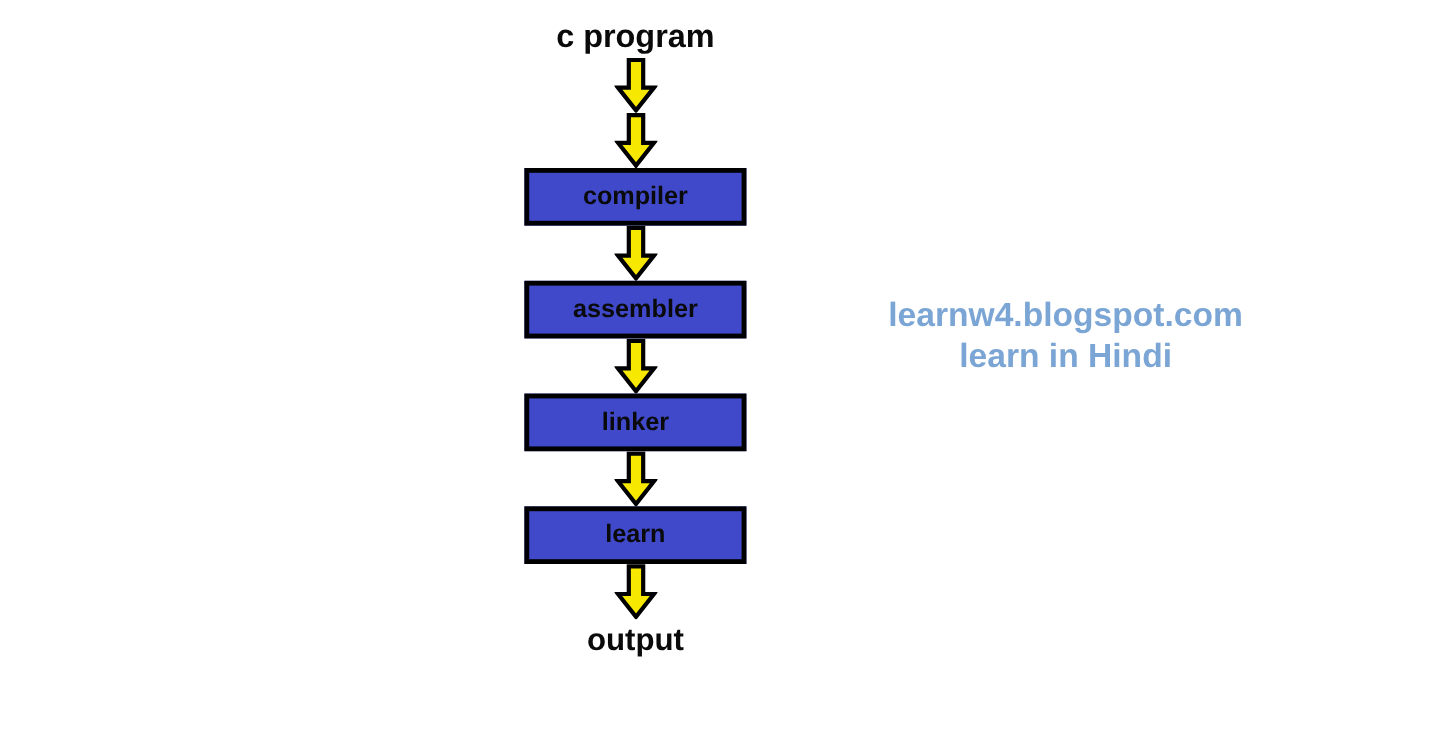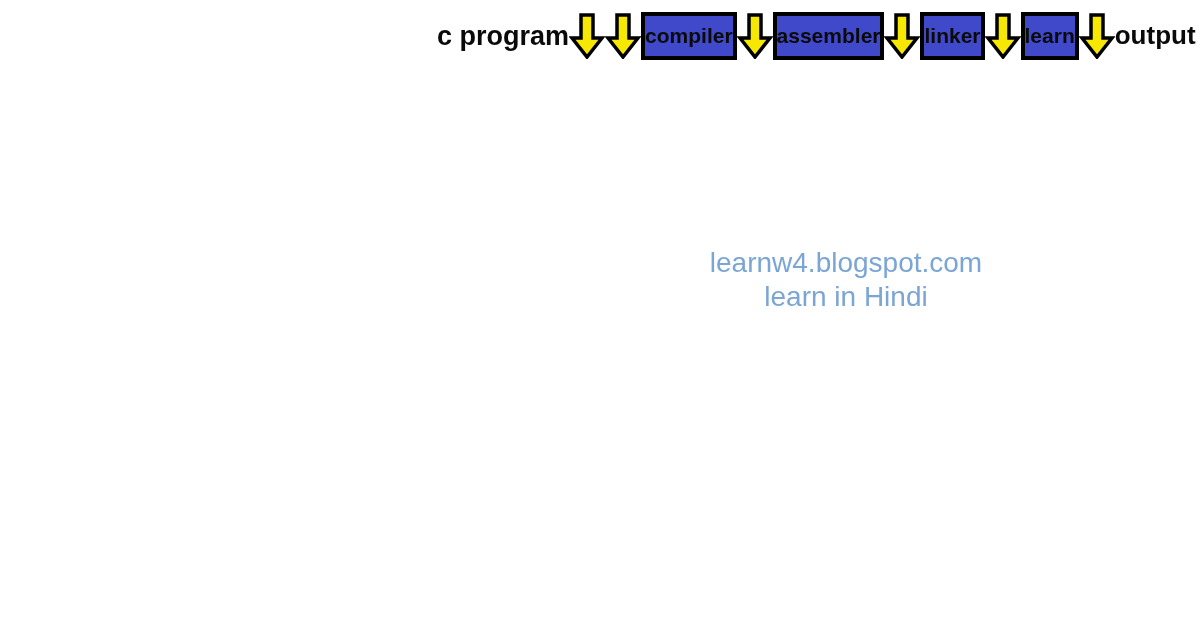--- a/index.html
+++ b/index.html
@@ -17,21 +17,21 @@
   .canvas {
     position: absolute;
     inset: 0;
   }
   .flow-column {
     position: absolute;
     left: 437px;
     top: 12px;
     width: 185px;
     display: flex;
-    flex-direction: row;
+    flex-direction: column;
     align-items: center;
   }
   .flow-title {
     height: 36px;
     line-height: 36px;
     font-size: 27px;
     font-weight: 700;
     color: var(--label-color, #000);
     white-space: nowrap;
   }
@@ -63,27 +63,27 @@
     flex: 0 0 auto;
   }
   .arrow polygon {
     fill: var(--arrow-fill, #f6e800);
     stroke: var(--arrow-outline, #000);
     stroke-width: 3.5;
     stroke-linejoin: miter;
   }
   .watermark {
     position: absolute;
-    left: 676px;
+    left: 718px;
     top: 246px;
     width: 340px;
     text-align: center;
     color: var(--watermark-color, #7aa5d4);
     font-size: 28px;
-    font-weight: 400;
+    font-weight: 700;
     line-height: 34px;
   }
 </style>
 </head>
 <body>
 
 <div class="canvas">
 
   <div class="flow-column">
 

